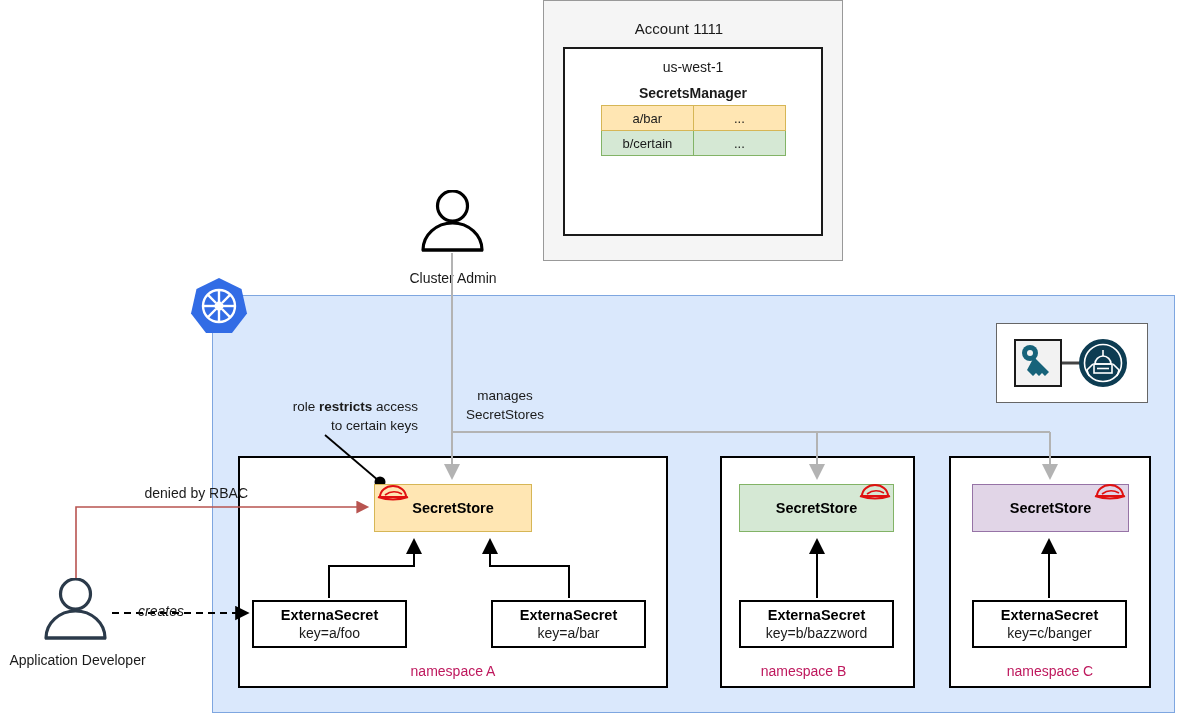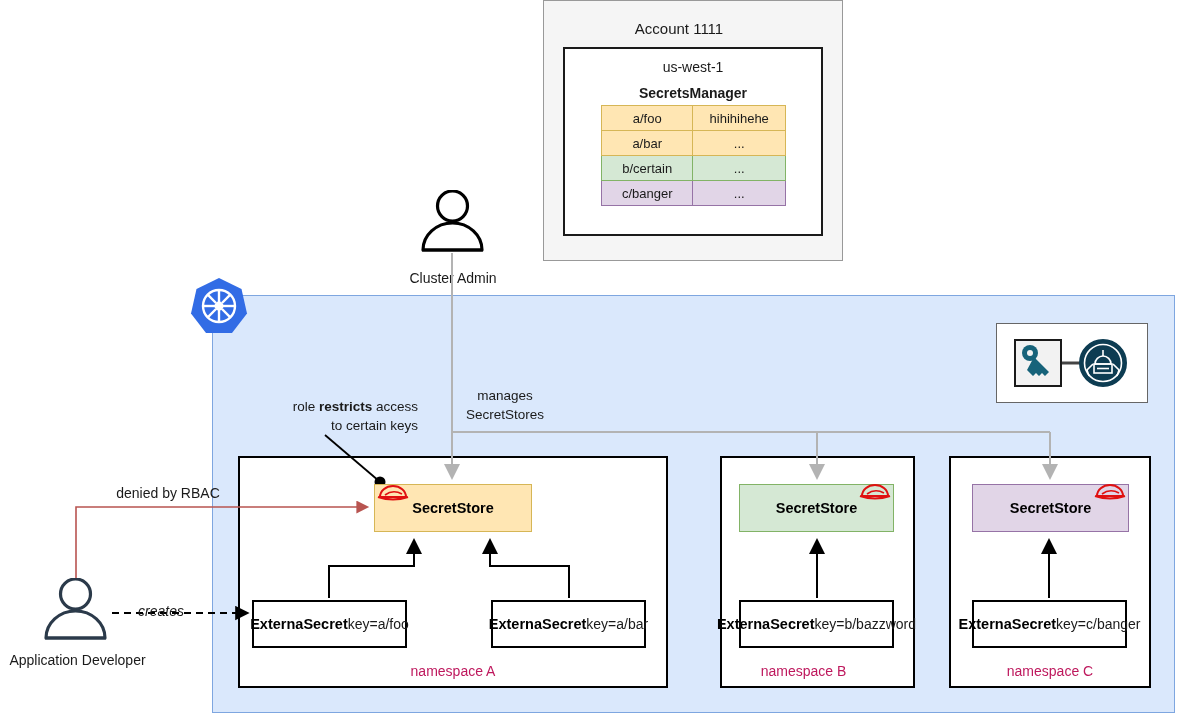--- a/index.html
+++ b/index.html
@@ -41,21 +41,21 @@
   
   #eso-box{left:996px;top:323px;width:152px;height:80px;
       background:#ffffff;border:1px solid #666666;box-sizing:border-box;}
 
   
   #role-note{left:228px;top:397px;width:190px;height:42px;
       font-size:13.5px;line-height:19px;color:#1a1a1a;text-align:right;}
   #manages-note{left:455px;top:386px;width:100px;height:40px;
       font-size:13.5px;line-height:19px;color:#1a1a1a;text-align:center;}
   #denied-note{left:88px;top:485px;width:160px;height:20px;
-      font-size:14px;color:#1a1a1a;text-align:center;}
+      font-size:14px;color:#1a1a1a;text-align:right;}
   #creates-note{left:126px;top:603px;width:70px;height:20px;
       font-size:14px;font-style:italic;color:#1a1a1a;text-align:center;}
 
   
   #appdev-icon{left:43px;top:578px;width:65px;height:62px;}
   #appdev-label{left:0px;top:652px;width:155px;height:20px;
       font-size:14px;color:#1a1a1a;text-align:center;}
 
   
   .ns-box{background:#ffffff;border:2px solid #000000;box-sizing:border-box;}
@@ -72,21 +72,21 @@
   #ss-a{left:374px;top:484px;width:158px;height:48px;
       background:#ffe6b3;border:1px solid #d6b656;}
   #ss-b{left:739px;top:484px;width:155px;height:48px;
       background:#d5e8d4;border:1px solid #82b366;}
   #ss-c{left:972px;top:484px;width:157px;height:48px;
       background:#e1d5e7;border:1px solid #9673a6;}
   .helmet{position:absolute;width:32px;height:24px;}
 
   
   .es-box{background:#ffffff;border:2px solid #000000;box-sizing:border-box;
-      display:flex;flex-direction:row;align-items:center;justify-content:center;}
+      display:flex;flex-direction:column;align-items:center;justify-content:center;}
   .es-title{font-size:14.5px;font-weight:bold;color:#000;line-height:18px;}
   .es-sub{font-size:14px;color:#1a1a1a;line-height:18px;}
   #es-a1{left:252px;top:600px;width:155px;height:48px;}
   #es-a2{left:491px;top:600px;width:155px;height:48px;}
   #es-b1{left:739px;top:600px;width:155px;height:48px;}
   #es-c1{left:972px;top:600px;width:155px;height:48px;}
 
   
   #wires{left:0;top:0;width:1177px;height:717px;pointer-events:none;}
 </style>
@@ -95,33 +95,25 @@
 
 <div class="abs" id="account-panel"></div>
 <div class="abs ctr" id="account-title">Account 1111</div>
 <div class="abs" id="region-box"></div>
 <div class="abs ctr" id="region-label">us-west-1</div>
 <div class="abs ctr" id="sm-label">SecretsManager</div>
 
 <table class="abs" id="secrets-table">
   <tbody>
     <tr class="row-a">
-      <td class="k">a/foo</td>
-      <td class="v">hihihihehe</td>
-    </tr>
-    <tr class="row-a">
       <td class="k">a/bar</td>
       <td class="v">...</td>
     </tr>
     <tr class="row-b">
       <td class="k">b/certain</td>
-      <td class="v">...</td>
-    </tr>
-    <tr class="row-c">
-      <td class="k">c/banger</td>
       <td class="v">...</td>
     </tr>
   </tbody>
 </table>
 
 <div class="abs" id="cluster-admin-icon">
   <svg viewBox="0 0 65 62" width="65" height="62">
     <circle cx="32.5" cy="16" r="15" fill="#ffffff" stroke="#000000" stroke-width="3.2"></circle>
     <path d="M3 60 A29.5 27 0 0 1 62 60 Z" fill="#ffffff" stroke="#000000" stroke-width="3.2" stroke-linejoin="round"></path>
     <line x1="2" y1="60" x2="63" y2="60" stroke="#000000" stroke-width="3.2"></line>

